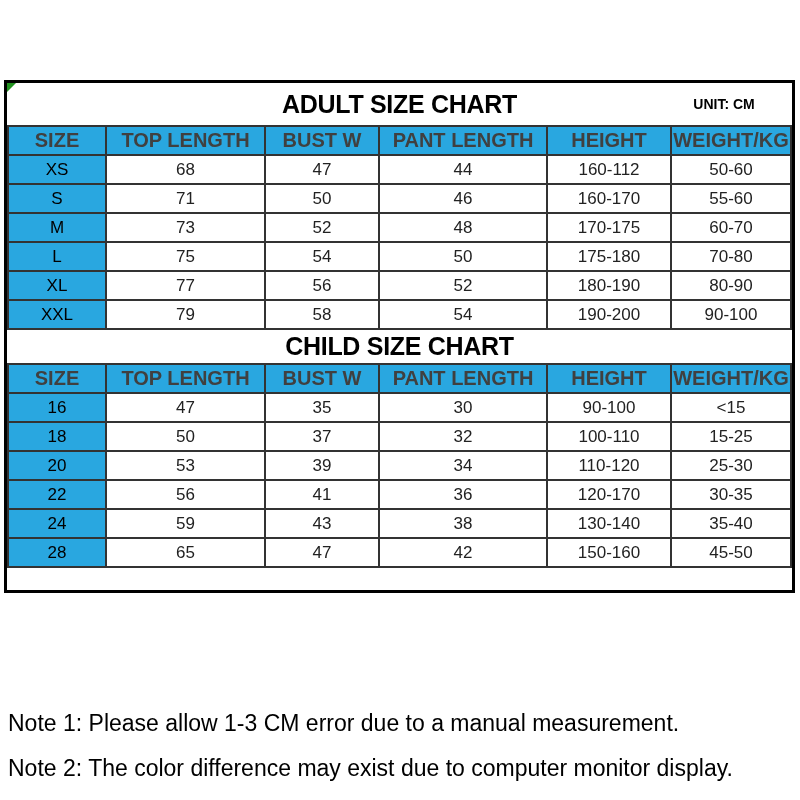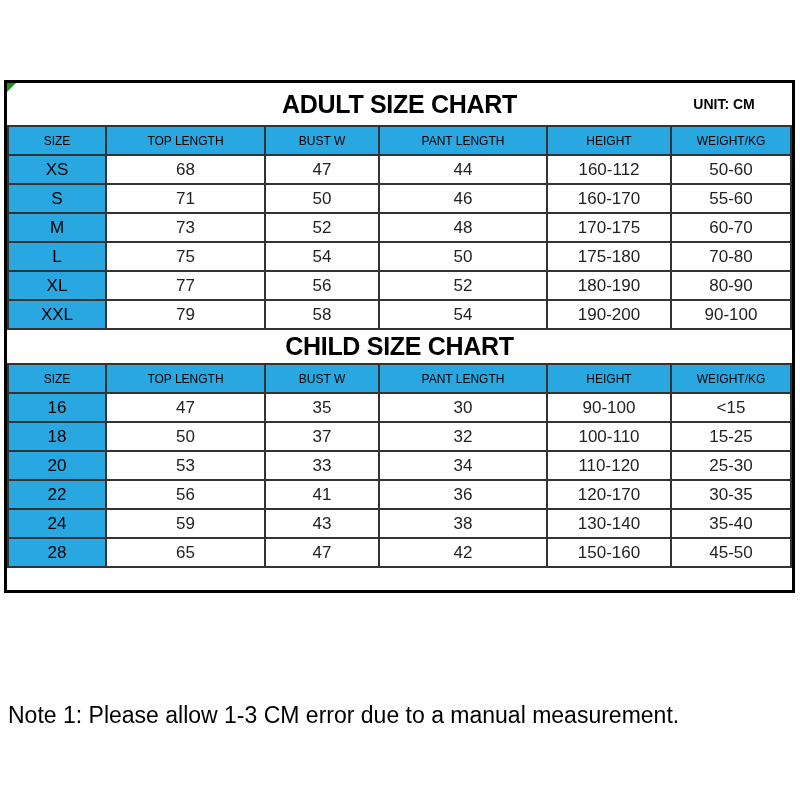--- a/index.html
+++ b/index.html
@@ -67,23 +67,23 @@
     right: 8px;
     top: 50%;
     transform: translateY(-50%);
     width: 118px;
     font-weight: bold;
     font-size: 14px;
     color: #000000;
   }
   tr.head-row th {
     background: var(--header-blue, #29a7e0);
-    font-weight: normal;
-    font-size: 12px;
-    color: #000000;
+    font-weight: bold;
+    font-size: 20px;
+    color: #404040;
     height: 27px;
   }
   tr.data-row td { height: 27px; }
   td.size-cell {
     background: var(--header-blue, #29a7e0);
     font-weight: normal;
     font-size: 17px;
     color: #000000;
   }
   td.value-cell {
@@ -97,21 +97,21 @@
     height: 22px;
     background: #ffffff;
   }
   .notes {
     position: absolute;
     left: 8px;
     top: 693px;
     width: 790px;
   }
   .notes p {
-    margin: 8px 0 8px 0;
+    margin: 16px 0 8px 0;
     font-size: 23px;
     line-height: 29px;
     color: #000000;
   }
 </style>
 </head>
 <body>
 
 <div class="canvas">
 
@@ -219,21 +219,21 @@
             <td class="size-cell">18</td>
             <td class="value-cell">50</td>
             <td class="value-cell">37</td>
             <td class="value-cell">32</td>
             <td class="value-cell">100-110</td>
             <td class="value-cell">15-25</td>
           </tr>
           <tr class="data-row">
             <td class="size-cell">20</td>
             <td class="value-cell">53</td>
-            <td class="value-cell">33</td>
+            <td class="value-cell">39</td>
             <td class="value-cell">34</td>
             <td class="value-cell">110-120</td>
             <td class="value-cell">25-30</td>
           </tr>
           <tr class="data-row">
             <td class="size-cell">22</td>
             <td class="value-cell">56</td>
             <td class="value-cell">41</td>
             <td class="value-cell">36</td>
             <td class="value-cell">120-170</td>
@@ -257,15 +257,16 @@
           </tr>
         <tr class="empty-row">
           <td colspan="6"></td>
         </tr>
       </tbody>
     </table>
   </div>
 
   <div class="notes">
     <p>Note 1: Please allow 1-3 CM error due to a manual measurement.</p>
+    <p>Note 2: The color difference may exist due to computer monitor display.</p>
   </div>
 
 </div>
 
 </body></html>

